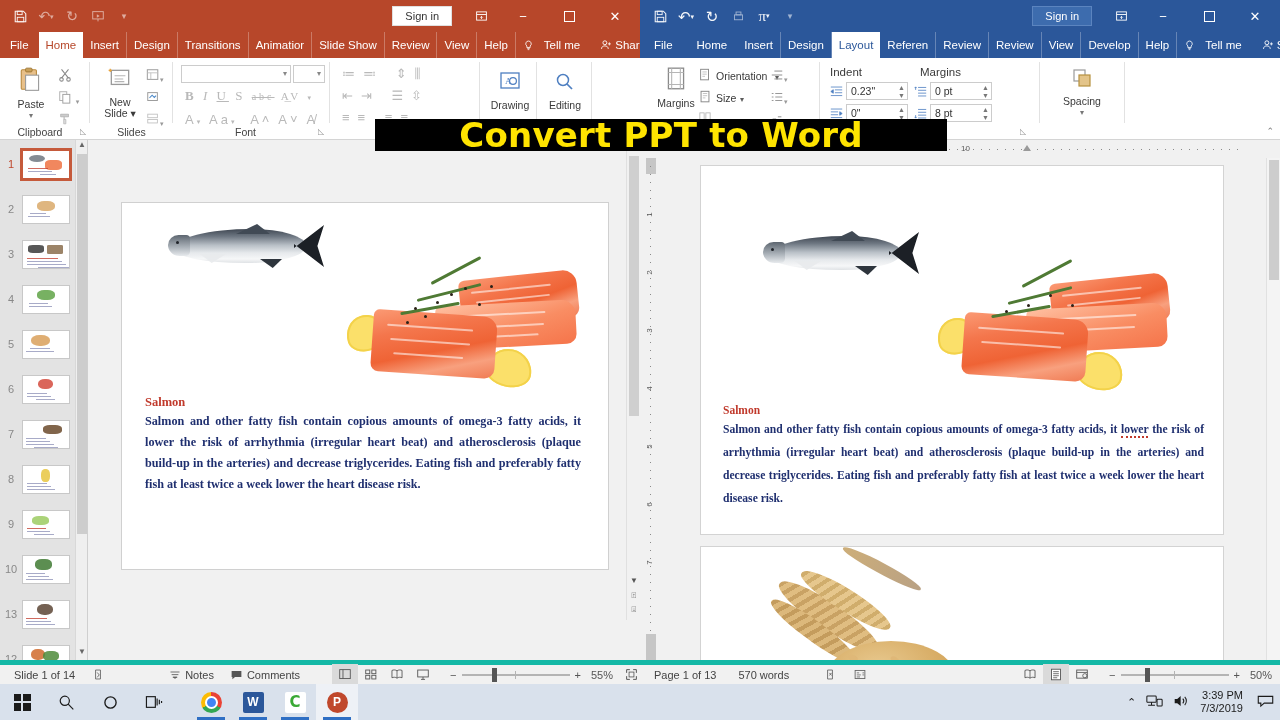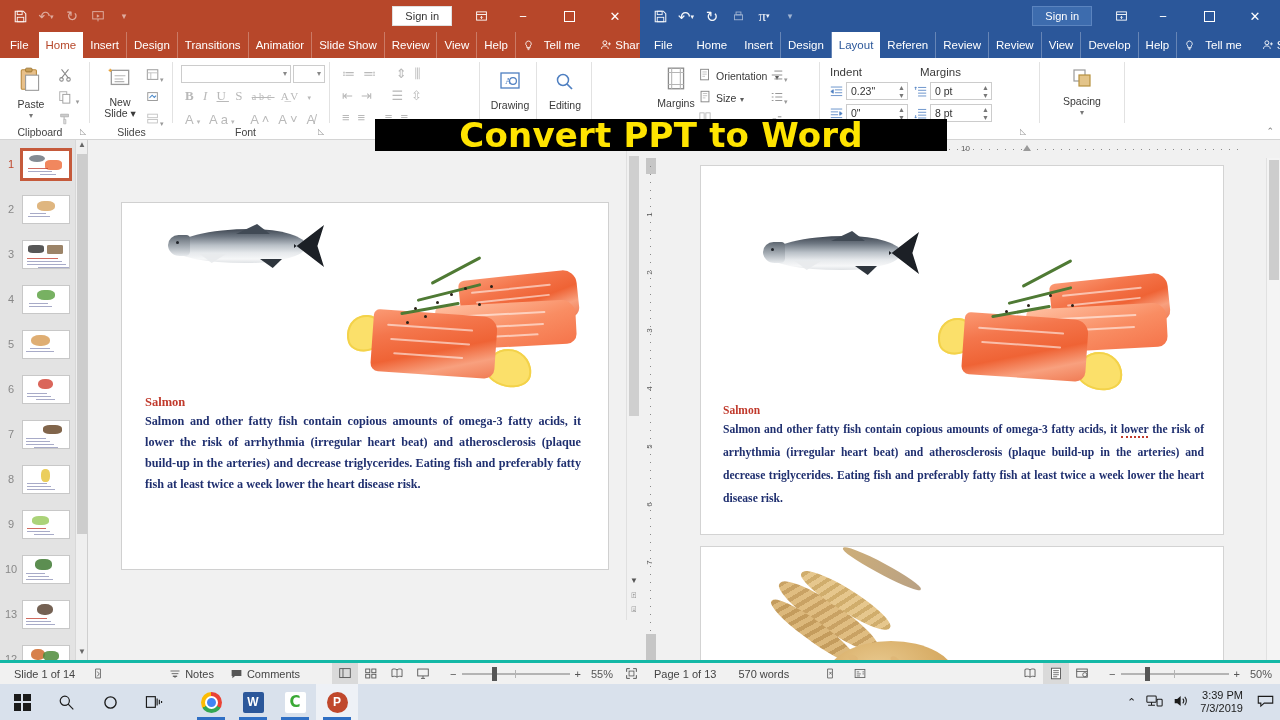--- a/index.html
+++ b/index.html
@@ -125,21 +125,21 @@
       background:linear-gradient(165deg,#fb9a74 0%,#f4764c 30%,#ef6335 58%,#f8a07e 78%,#f07a52 100%); }
   .fillet.pale { background:linear-gradient(165deg,#ffc0a2,#f98d63 55%,#f5744a); }
   .fstripe { position:absolute; height:2px; background:rgba(255,255,255,.55); border-radius:2px; }
   .lemon { position:absolute; background:#fbe06a; border-radius:50% 50% 50% 50% / 60% 60% 40% 40%; }
   .lemon .rind { position:absolute; inset:0; border-radius:inherit; border:2px solid #f3d24a; }
   .rosemary { position:absolute; background:#4f7a34; border-radius:2px; }
   .pepper { position:absolute; width:3px; height:3px; border-radius:50%; background:#2a2118; }
 
   
   .statusbar { position:absolute; left:0; bottom:0; height:24px; width:100%;
-               background:#f1f1f1; border-top:3px solid #14b8a6; display:flex; align-items:center;
+               background:#f1f1f1; border-top:5px solid #14b8a6; display:flex; align-items:center;
                font-size:11px; color:#444; }
   .sb-item { padding:0 8px; display:flex; align-items:center; gap:4px; white-space:nowrap; }
   .sb-viewbtn { width:26px; height:22px; display:flex; align-items:center; justify-content:center;
                 font-size:12px; color:#555; }
   .sb-viewbtn.active { background:#dadada; }
   .zoomslider { display:flex; align-items:center; gap:5px; color:#555; }
   .zs-track { position:relative; width:108px; height:2px; background:#b4b4b4; }
   .zs-tick  { position:absolute; top:-3px; width:1px; height:8px; background:#b4b4b4; }
   .zs-handle{ position:absolute; top:-6px; width:5px; height:14px; background:#555; }
 

